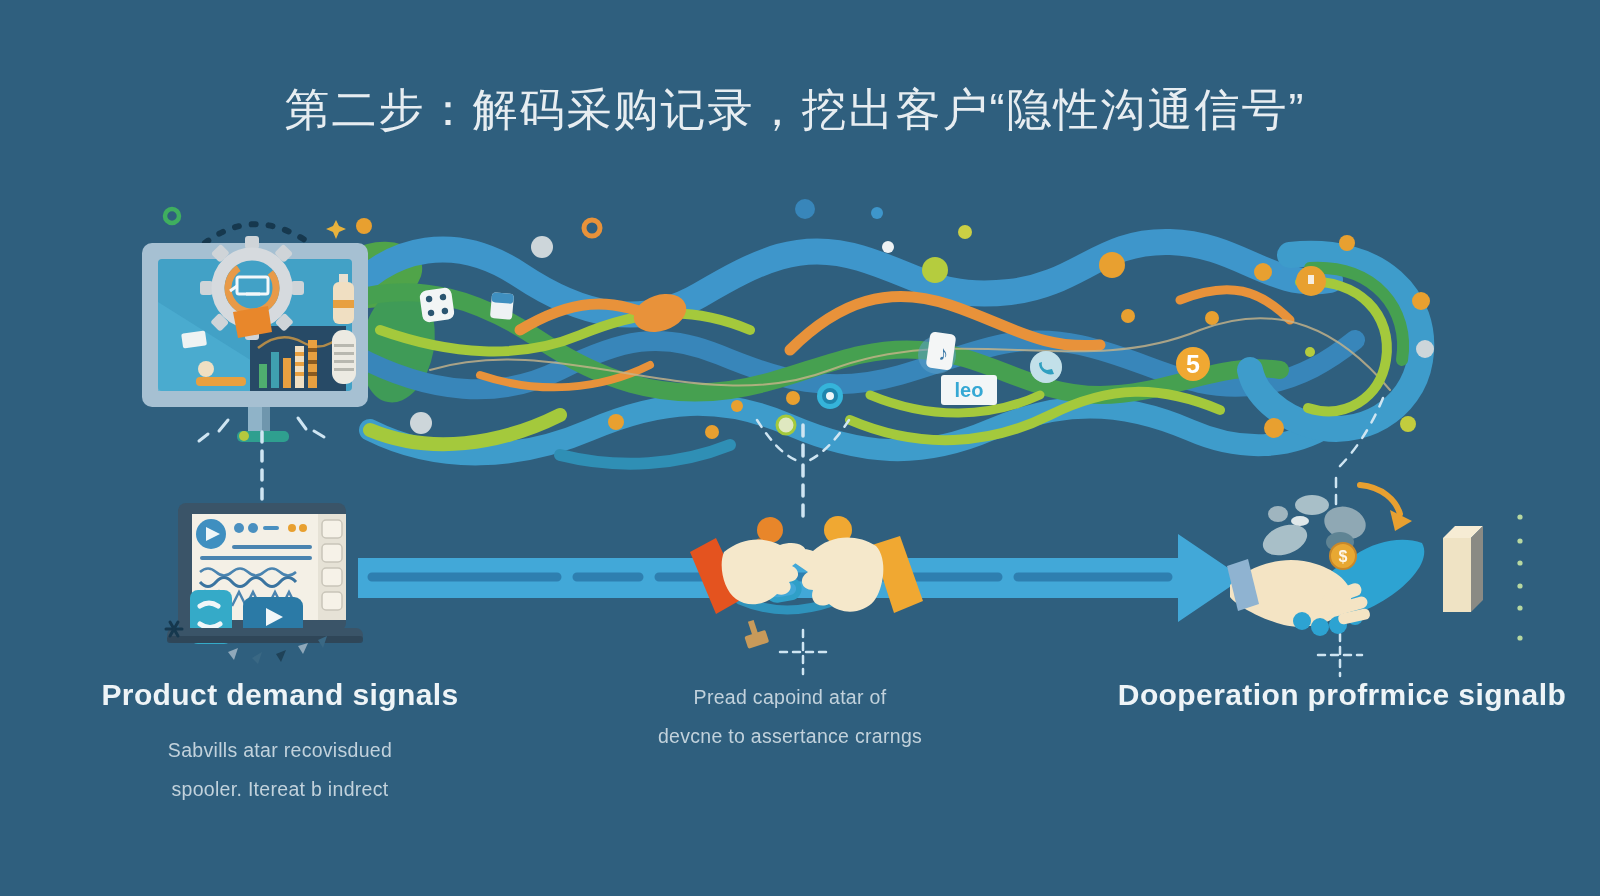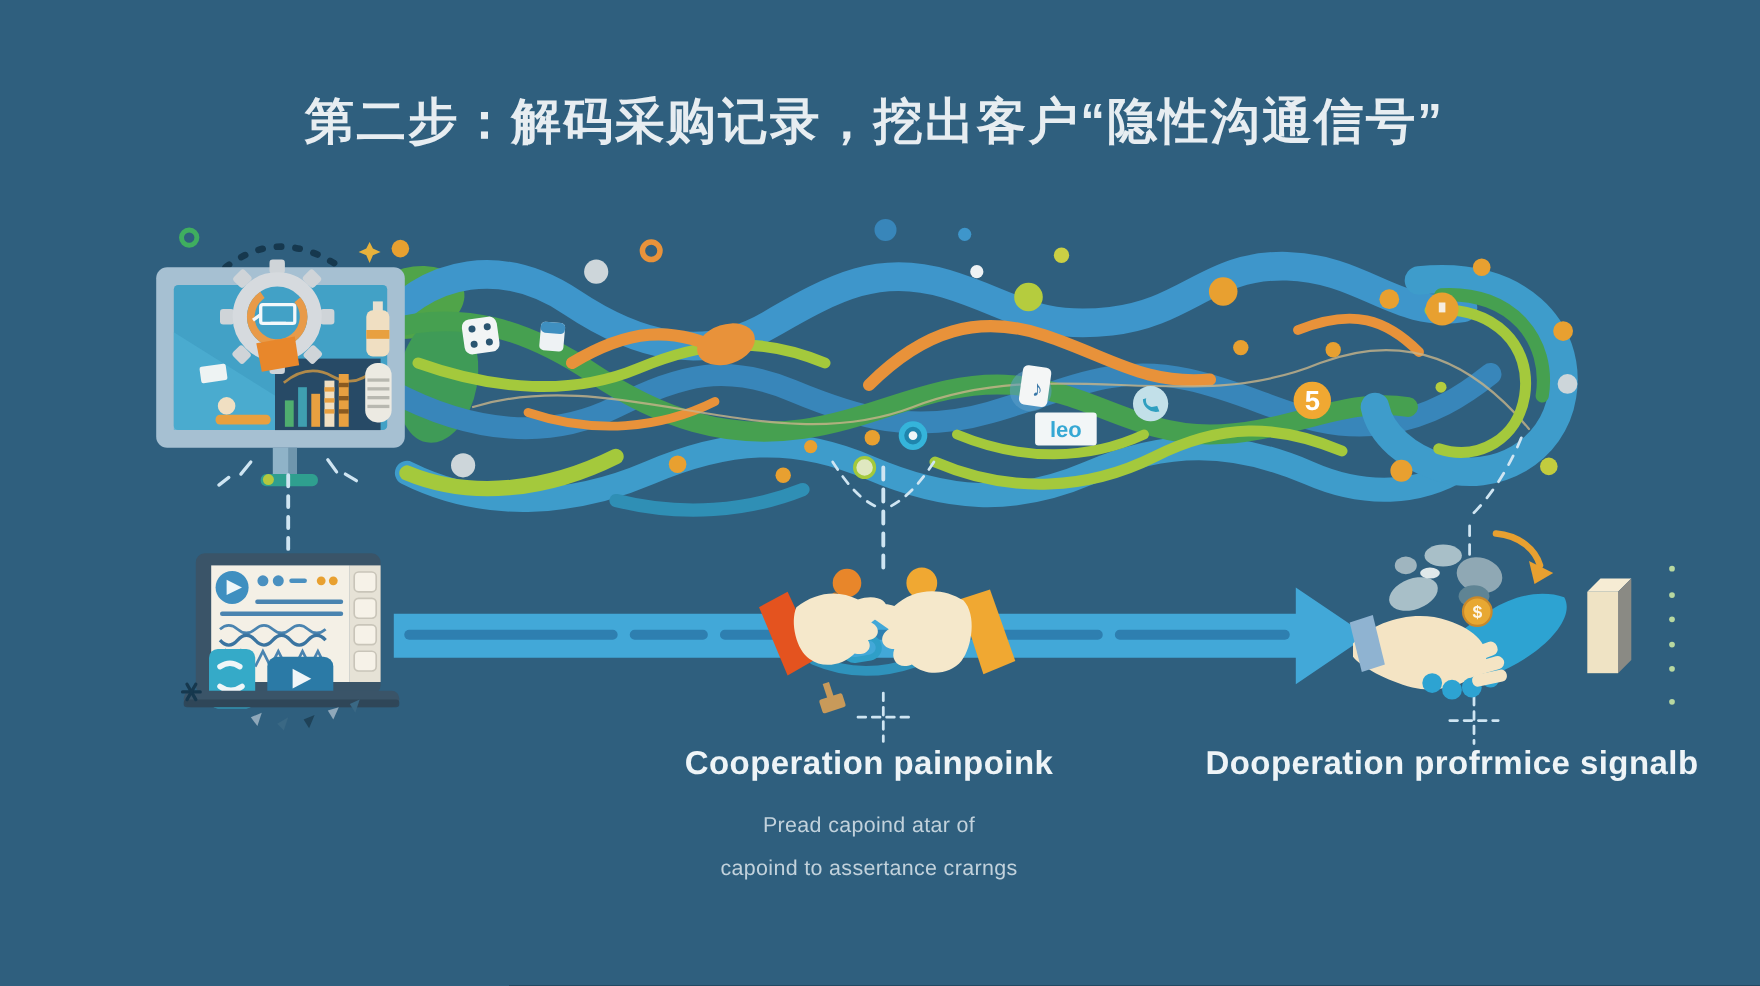--- a/index.html
+++ b/index.html
@@ -4,26 +4,26 @@
 <style>
   html,body{margin:0;padding:0;background:#1d3c52;}
   .canvas{
     position:relative;width:1600px;height:896px;overflow:hidden;
     background:#2f5f7e;
     font-family:"Liberation Sans", sans-serif;
   }
   .art{position:absolute;left:0;top:0;width:1600px;height:896px;}
   .title{
     position:absolute;top:80px;left:0;width:1590px;text-align:center;
-    font-size:45px;font-weight:700;letter-spacing:2px;color:#e7edf1;
+    font-size:45px;font-weight:400;letter-spacing:2px;color:#e7edf1;
   }
   .col{position:absolute;top:678px;text-align:center;}
   .col1{left:40px;width:480px;}
   .col2{left:550px;width:480px;}
-  .col3{left:1075px;width:490px;}
+  .col3{left:1097px;width:490px;}
   .col-h{font-size:30px;font-weight:700;letter-spacing:.4px;color:#eef4f7;margin-bottom:19px;}
   .col-s{font-size:19.5px;color:#c2d2dc;line-height:38.5px;letter-spacing:.3px;}
 </style>
 </head>
 <body>
 
 <div class="canvas">
 
 <svg class="art" viewBox="0 0 1600 896">
 
@@ -310,24 +310,28 @@
         <circle cx="1520" cy="541" r="2.6"></circle>
         <circle cx="1520" cy="563" r="2.6"></circle>
     <circle cx="1520" cy="586" r="2.6"></circle>
         <circle cx="1520" cy="608" r="2.6"></circle>
         <circle cx="1520" cy="638" r="2.6"></circle>
   </g>
 </svg>
 
 <div class="title">第二步：解码采购记录，挖出客户“隐性沟通信号”</div>
 
+<div class="col col1">
+  <div class="col-h">Product demand signals</div>
+  <div class="col-s">Sabvills atar recovisdued</div>
+  <div class="col-s">spooler. Itereat b indrect</div>
+</div>
 
 <div class="col col2">
-  <div class="col-h">Cooperation painpoink</div>
   <div class="col-s">Pread capoind atar of</div>
-  <div class="col-s">capoind to assertance crarngs</div>
+  <div class="col-s">devcne to assertance crarngs</div>
 </div>
 
 <div class="col col3">
   <div class="col-h">Dooperation profrmice signalb</div>
 </div>
 
 </div>
 
 </body></html>

